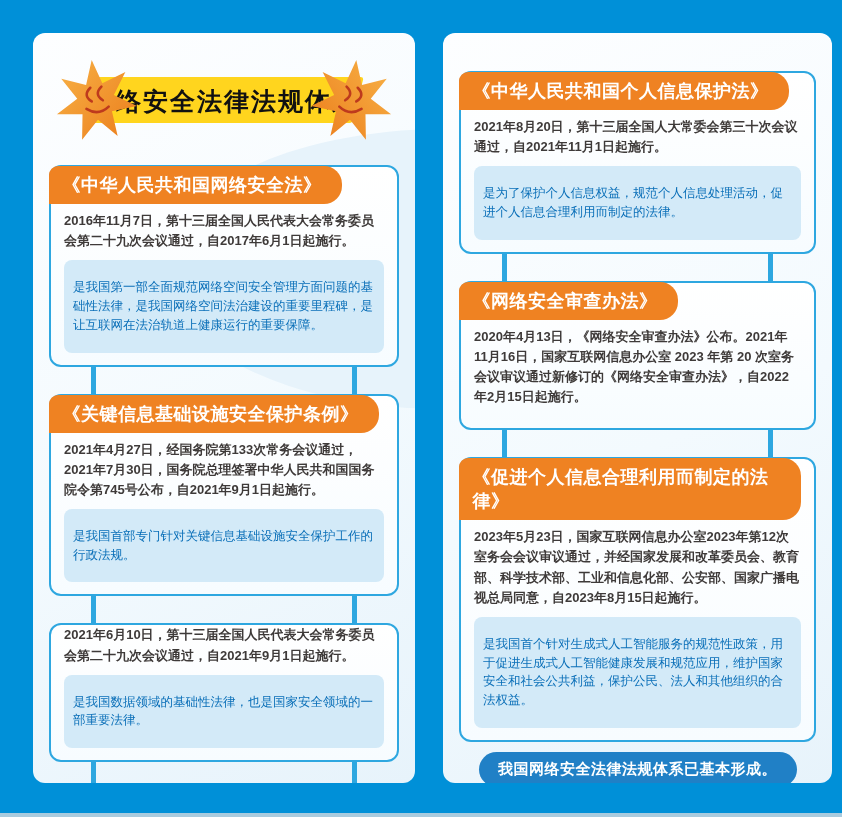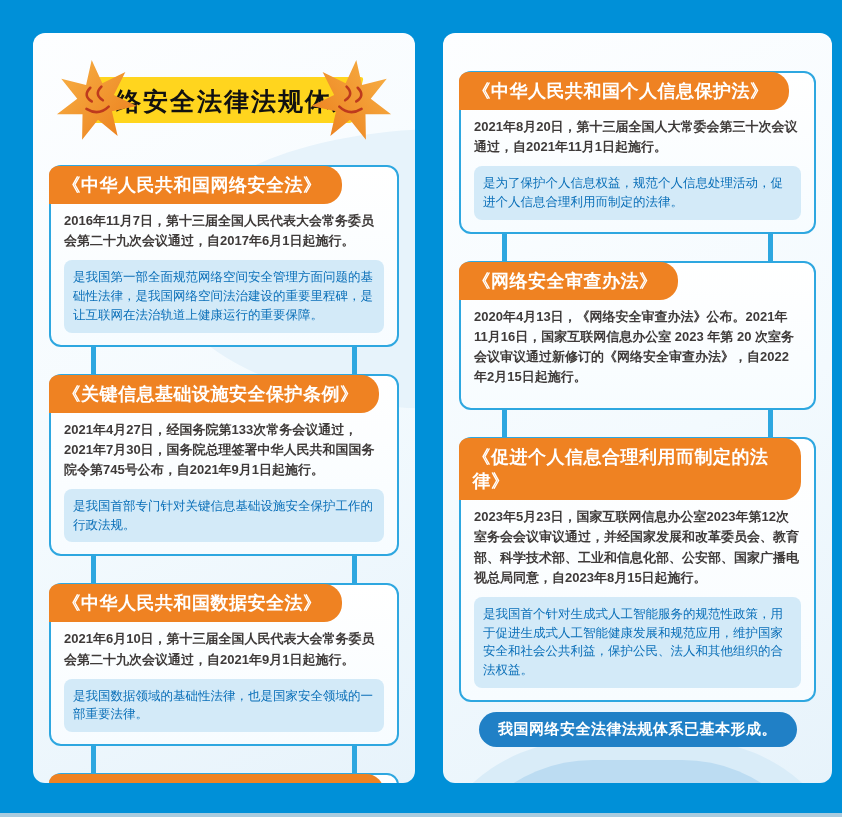--- a/index.html
+++ b/index.html
@@ -44,21 +44,21 @@
   .law-pill{
     display:inline-block;margin:-1px 0 7px -15.5px;
     background:#EF8222;color:#FFFFFF;
     font-size:18px;font-weight:bold;letter-spacing:0.5px;
     padding:7px 20px 7px 14px;border-radius:9px 18px 18px 0;
   }
   .law-body{
     font-size:13px;line-height:1.55;color:#3E3A39;margin-bottom:9px;font-weight:bold;
   }
   .law-note{
-    background:#D3EAF8;border-radius:8px;padding:8px 9px;
+    background:#D3EAF8;border-radius:8px;padding:18px 9px;
     font-size:12.5px;line-height:1.5;color:#0A6FB8;
   }
   .connector{position:relative;height:27px;}
   .connector .bar{
     position:absolute;top:-2px;bottom:-2px;width:5px;background:#2EA7E0;
   }
   .connector .bar.bl{left:12%;}
   .connector .bar.br{right:12%;}
   
   .bottom-scene{position:relative;height:196px;margin-top:8px;}
@@ -127,21 +127,20 @@
       <div class="law-card">
         <span class="law-pill">《关键信息基础设施安全保护条例》</span>
         <div class="law-body">2021年4月27日，经国务院第133次常务会议通过，2021年7月30日，国务院总理签署中华人民共和国国务院令第745号公布，自2021年9月1日起施行。</div>
         <div class="law-note">是我国首部专门针对关键信息基础设施安全保护工作的行政法规。</div>
       </div>
       <div class="connector">
         <div class="bar bl"></div>
         <div class="bar br"></div>
       </div>
       <div class="law-card">
-        <span class="law-pill">《中华人民共和国数据安全法》</span>
         <div class="law-body">2021年6月10日，第十三届全国人民代表大会常务委员会第二十九次会议通过，自2021年9月1日起施行。</div>
         <div class="law-note">是我国数据领域的基础性法律，也是国家安全领域的一部重要法律。</div>
       </div>
       <div class="connector">
         <div class="bar bl"></div>
         <div class="bar br"></div>
       </div>
       <div class="law-card">
         <span class="law-pill">《汽车数据安全管理若干规定(试行)》</span>
         

